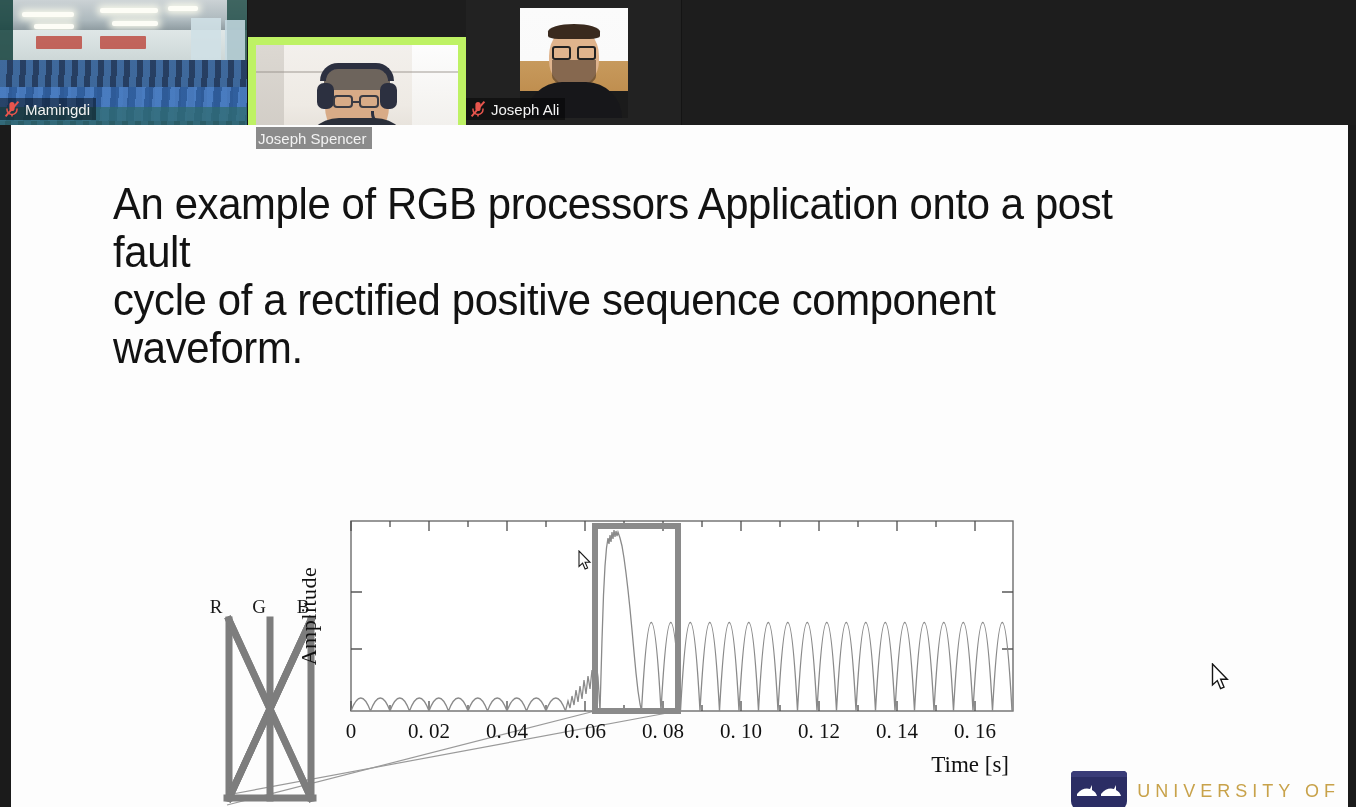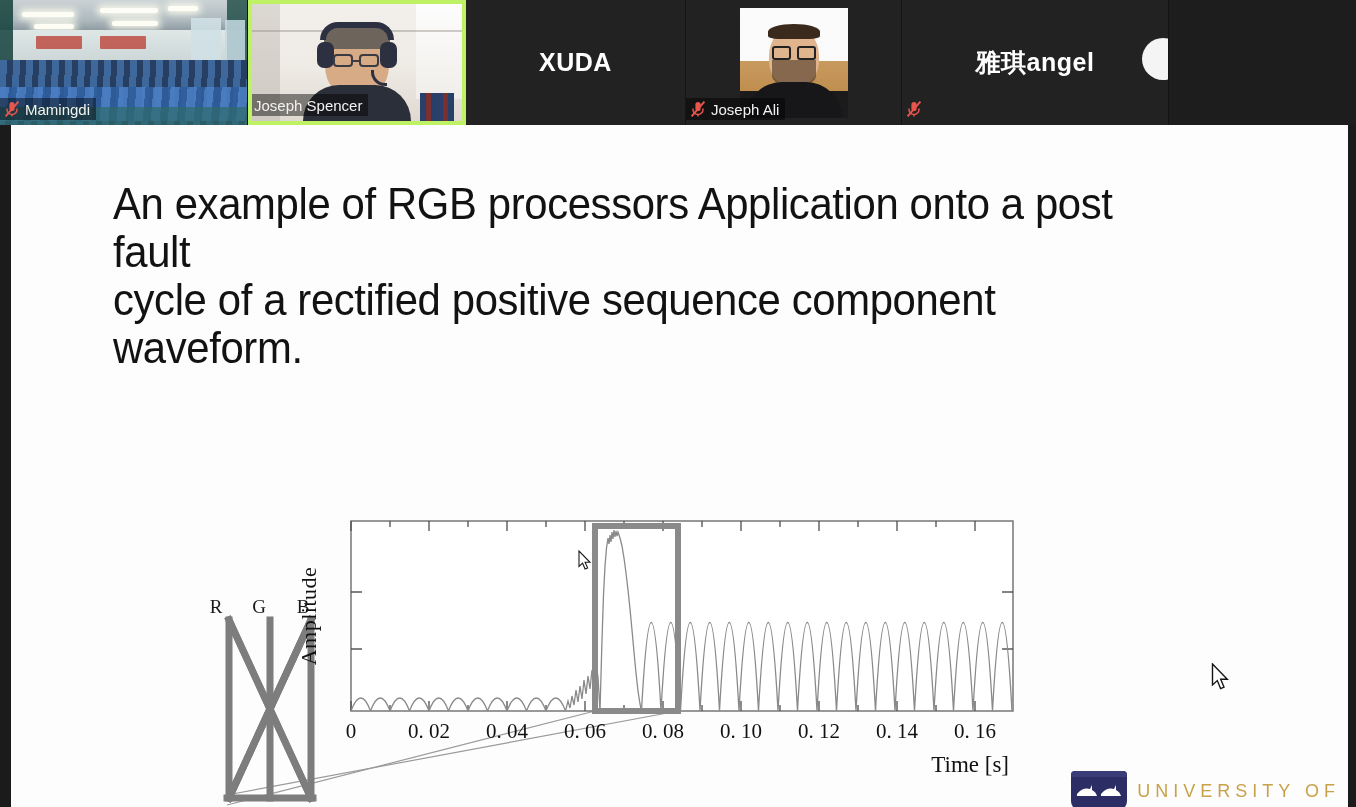--- a/index.html
+++ b/index.html
@@ -49,21 +49,21 @@
   .room .pillarL { position:absolute; left:-3px; top:0; width:16px; height:125px;
                    background:#14413c; opacity:.85; }
   .room .pillarR { position:absolute; right:-4px; top:0; width:24px; height:125px;
                    background:#1c4a44; opacity:.8; }
   .room .winA { position:absolute; right:26px; top:18px; width:30px; height:58px;
                 background:#cfe0e6; opacity:.9; }
   .room .winB { position:absolute; right:2px; top:20px; width:20px; height:55px;
                 background:#c6dbe3; opacity:.85; }
 
   
-  .tile.active { border:4px solid #bef264; }
+  .tile.active { border:8px solid #bef264;margin-top:37px; }
   .cam { position:absolute; inset:0;
          background:linear-gradient(#f3f0ec 0%, #eeeae4 55%, #dfd9d1 100%); }
   .cam .wallline { position:absolute; left:0; top:26px; width:100%; height:2px;
                    background:rgba(150,145,138,.45); }
   .cam .door { position:absolute; left:0; top:0; width:28px; height:125px;
                background:linear-gradient(#dcd8d2,#cdc8c1); }
   .cam .bright { position:absolute; right:0; top:0; width:46px; height:95px;
                  background:linear-gradient(#fdfdfd,#f0eeea); }
   .cam .books { position:absolute; right:8px; bottom:0; width:34px; height:28px;
       background:repeating-linear-gradient(90deg,#2b3f6b 0 6px,#7b3030 6px 11px,#27406a 11px 17px); }
@@ -199,23 +199,20 @@
         <div class="bridge"></div>
         <div class="mic"></div>
         <div class="body"></div>
       </div>
       <div class="namebar">
         <span>Joseph Spencer</span>
       </div>
     </div>
 
 
-    <div class="tile" style="width:220px;">
-      <div class="plain-name">XUDA</div>
-    </div>
 
     <div class="tile" style="width:216px;">
       <div class="portrait">
         <div class="ph"></div>
         <div class="phair"></div>
         <div class="pbeard"></div>
         <div class="pg pgL"></div>
         <div class="pg pgR"></div>
         <div class="pbody"></div>
       </div>
@@ -225,34 +222,20 @@
               <rect x="7.4" y="3" width="5.2" height="9" rx="2.6" fill="#e8554d"></rect>
               <path d="M5 9.5v1a5 5 0 0 0 10 0v-1" stroke="#e8554d" stroke-width="1.5" fill="none"></path>
               <line x1="10" y1="15" x2="10" y2="17.5" stroke="#e8554d" stroke-width="1.5"></line>
               <line x1="3.6" y1="17.4" x2="16.4" y2="2.6" stroke="#e8554d" stroke-width="2"></line>
             </svg>
         </span>
         <span>Joseph Ali</span>
       </div>
     </div>
 
-    <div class="tile" style="width:267px;">
-      <div class="plain-name">雅琪angel</div>
-      <div class="edge-circle"></div>
-      <div class="namebar nolabel">
-        <span class="mute">
-          <svg viewBox="0 0 20 20">
-              <rect x="7.4" y="3" width="5.2" height="9" rx="2.6" fill="#e8554d"></rect>
-              <path d="M5 9.5v1a5 5 0 0 0 10 0v-1" stroke="#e8554d" stroke-width="1.5" fill="none"></path>
-              <line x1="10" y1="15" x2="10" y2="17.5" stroke="#e8554d" stroke-width="1.5"></line>
-              <line x1="3.6" y1="17.4" x2="16.4" y2="2.6" stroke="#e8554d" stroke-width="2"></line>
-            </svg>
-        </span>
-      </div>
-    </div>
   </div>
 
   <div id="slide">
 
     <div id="slide-title">
       <div>An example of RGB processors Application onto a post fault</div>
       <div>cycle of a rectified positive sequence component waveform.</div>
     </div>
 
     <div id="figure">

